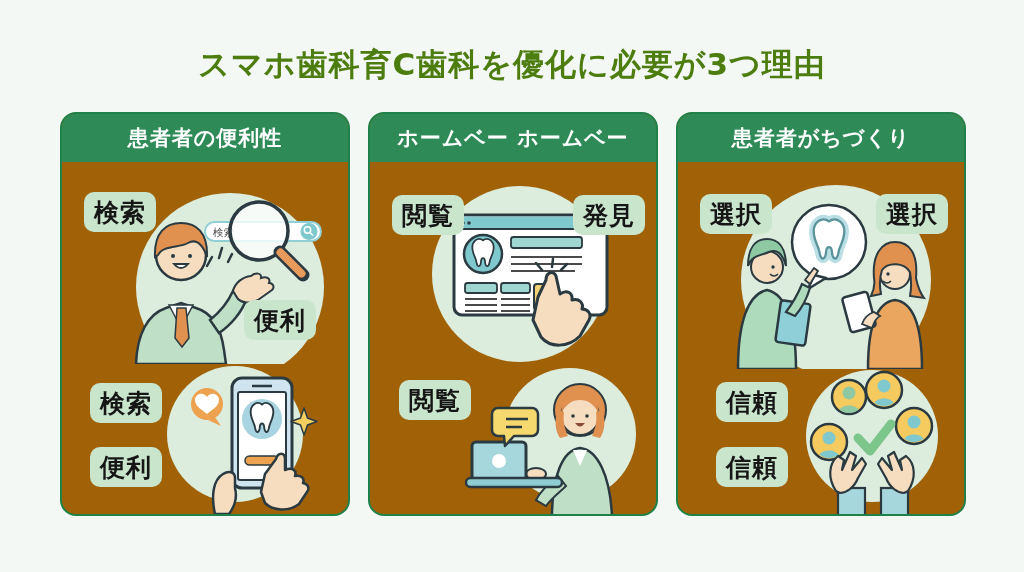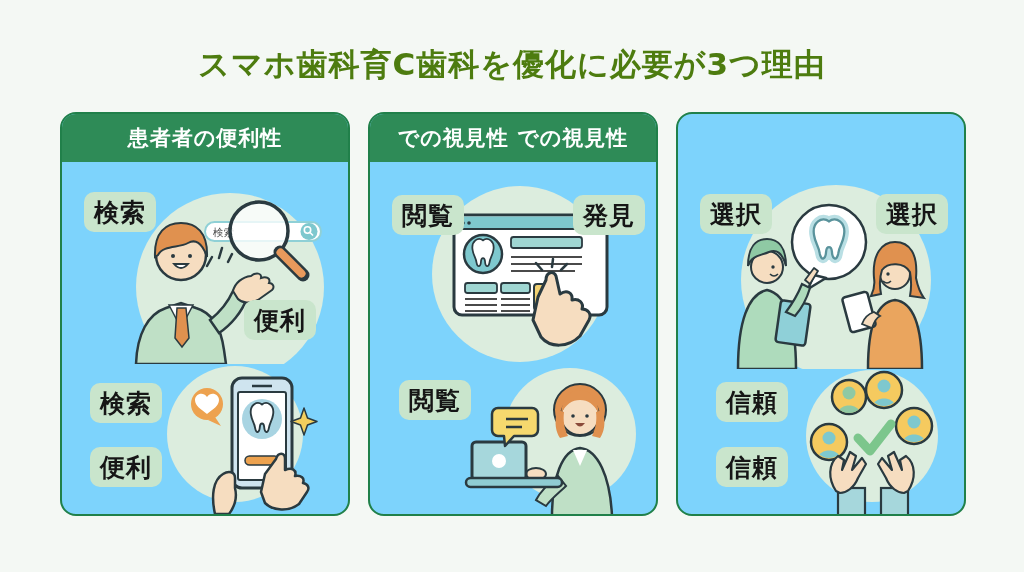--- a/index.html
+++ b/index.html
@@ -8,21 +8,21 @@
     background:#f4f8f4;
     font-family:"DejaVu Sans","Liberation Sans",sans-serif;
   }
   .title{
     position:absolute;top:44px;left:0;width:1024px;margin:0;
     text-align:center;font-size:31px;font-weight:bold;color:#4d7c0f;
     letter-spacing:1px;
   }
   .card{
     position:absolute;top:112px;width:290px;height:404px;
-    background:#7dd3fc;border:2.5px solid #20804a;border-radius:16px;
+    background:#a16207;border:2.5px solid #20804a;border-radius:16px;
     box-sizing:border-box;overflow:hidden;
   }
   .card-1{left:60px;} .card-2{left:368px;} .card-3{left:676px;}
   .card-header{
     position:absolute;top:0;left:0;right:0;height:48px;
     background:#2e8b57;border-radius:12px 12px 0 0;
     display:flex;align-items:center;justify-content:center;
     color:#ffffff;font-size:21px;font-weight:bold;letter-spacing:1px;
     z-index:4;
   }
@@ -108,21 +108,21 @@
       <g>
         <path d="M58,150 C54,132 56,116 66,110 C72,106 78,108 78,114 L78,124 C80,132 78,142 72,150 Z" fill="#f6ddc0" stroke="#2a3a40" stroke-width="2.5"></path>
         <path d="M119,95 C121,88 128,88 128,95 L128,106 C135,103 140,106 138,112 C144,111 148,114 146,119 C151,120 153,124 150,128 L142,140 C132,148 116,147 108,139 L104,128 L108,110 Z" fill="#f6ddc0" stroke="#2a3a40" stroke-width="2.5" stroke-linejoin="round"></path>
       </g>
       <path d="M147,44 L150.5,54 L160,57.5 L150.5,61 L147,71 L143.5,61 L134,57.5 L143.5,54 Z" fill="#f2cf5e" stroke="#2a3a40" stroke-width="1.5" stroke-linejoin="round"></path>
     </svg>
   </section>
 
   <section class="card card-2">
     <header class="card-header">
-      <span>での視見性 での視見性</span>
+      <span>ホームベー ホームベー</span>
     </header>
 
     <span class="pill" style="left:22px;top:81px">閲覧</span>
     <span class="pill" style="left:203px;top:81px">発見</span>
     <span class="pill" style="left:29px;top:266px">閲覧</span>
 
     <svg class="illo" style="left:0;top:48px" width="290" height="200" viewBox="0 0 290 200">
       <circle cx="150" cy="112" r="88" fill="#dcedde"></circle>
       <g>
         <rect x="84" y="53" width="153" height="100" rx="8" fill="#ffffff" stroke="#2a3a40" stroke-width="3"></rect>
@@ -183,20 +183,23 @@
       </g>
       <g>
         <path d="M58,42 h34 a6,6 0 0 1 6,6 v16 a6,6 0 0 1 -6,6 h-18 l-9,10 l-1,-10 h-6 a6,6 0 0 1 -6,-6 v-16 a6,6 0 0 1 6,-6 Z" fill="#f6d96e" stroke="#2a3a40" stroke-width="2.5" stroke-linejoin="round"></path>
         <line x1="66" y1="53" x2="88" y2="53" stroke="#2a3a40" stroke-width="2.5"></line>
         <line x1="66" y1="61" x2="82" y2="61" stroke="#2a3a40" stroke-width="2.5"></line>
       </g>
     </svg>
   </section>
 
   <section class="card card-3">
+    <header class="card-header">
+      <span>患者者がちづくり</span>
+    </header>
 
     <span class="pill" style="left:22px;top:80px">選択</span>
     <span class="pill" style="left:198px;top:80px">選択</span>
     <span class="pill" style="left:38px;top:268px">信頼</span>
     <span class="pill" style="left:38px;top:333px">信頼</span>
 
     <svg class="illo" style="left:0;top:48px" width="290" height="207" viewBox="0 0 290 207">
       <circle cx="158" cy="118" r="95" fill="#dcedde"></circle>
       <g>
         <circle cx="151" cy="80" r="37" fill="#ffffff" stroke="#2a3a40" stroke-width="2.5"></circle>

